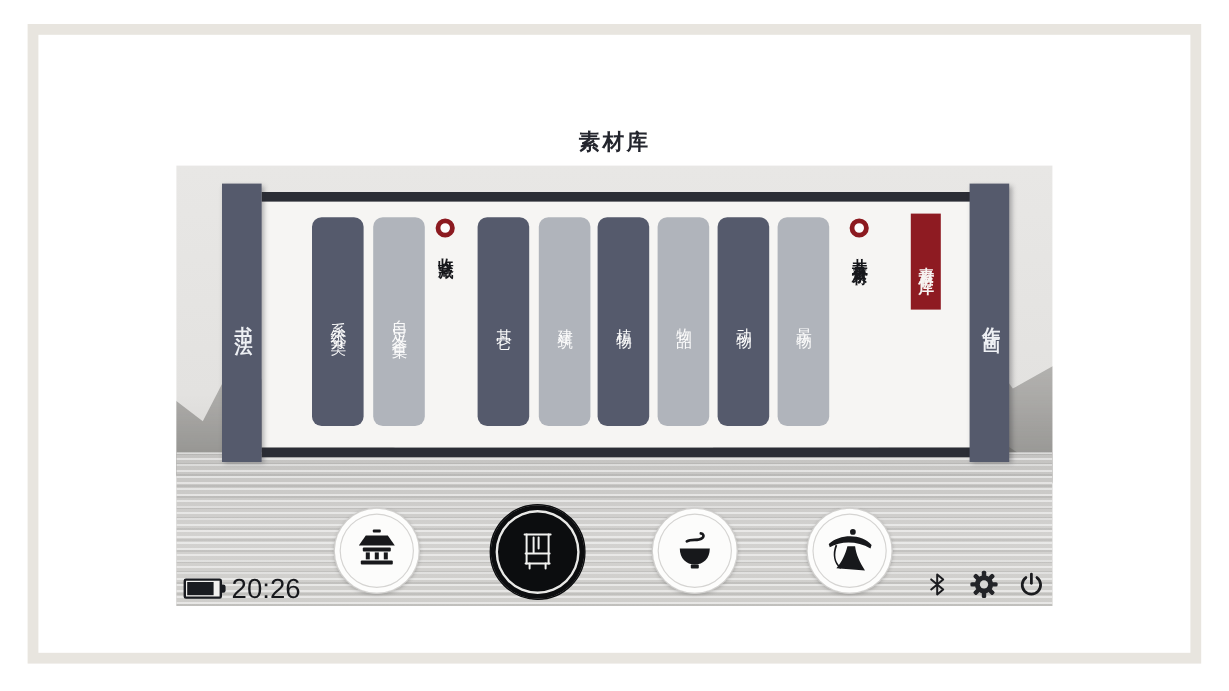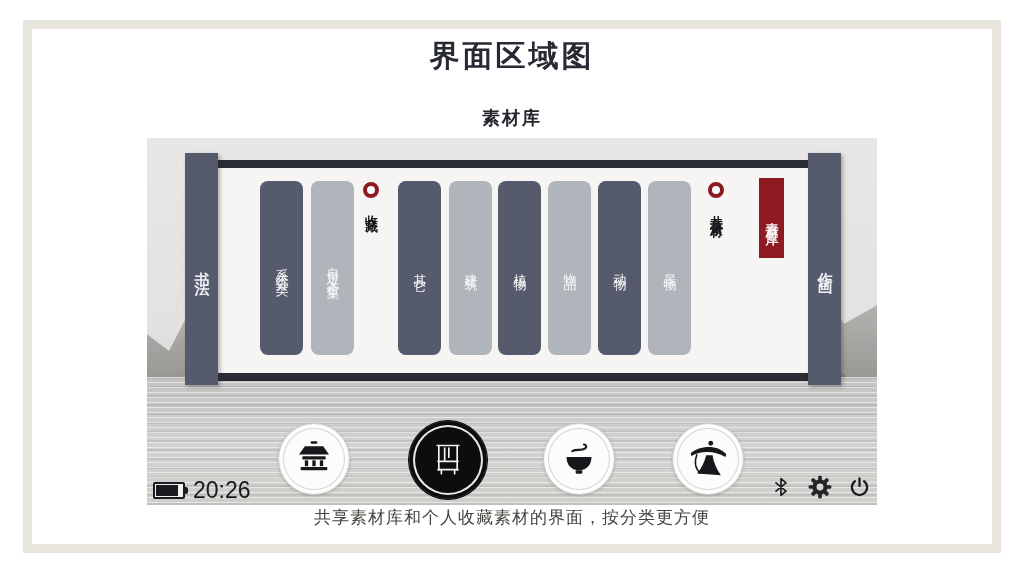--- a/index.html
+++ b/index.html
@@ -79,21 +79,20 @@
 
   .sysicons{position:absolute;left:624px;top:336px;width:100px;display:flex;align-items:center;justify-content:space-between;}
   .sysicon{display:flex;align-items:center;justify-content:center;}
 </style>
 </head>
 <body>
 
 <div id="app">
   <div class="frame"></div>
 
-  <div class="title">界面区域图</div>
   <div class="subtitle">素材库</div>
 
   <div class="device">
     <div class="mtn m1"></div>
     <div class="mtn m2"></div>
     <div class="mtn m3"></div>
     <div class="water"></div>
 
     <div class="canvas"></div>
     <div class="rail top"></div>
@@ -218,14 +217,13 @@
       </span>
       <span class="sysicon">
         <svg width="23" height="23" viewBox="0 0 24 24" fill="none" stroke="#1b1c1f" stroke-width="2.4" stroke-linecap="round">
           <path d="M12 2.5v8"></path>
           <path d="M7.2 5.5a8 8 0 1 0 9.6 0"></path>
         </svg>
       </span>
     </div>
   </div>
 
-  <div class="caption">共享素材库和个人收藏素材的界面，按分类更方便</div>
 </div>
 
 </body></html>

